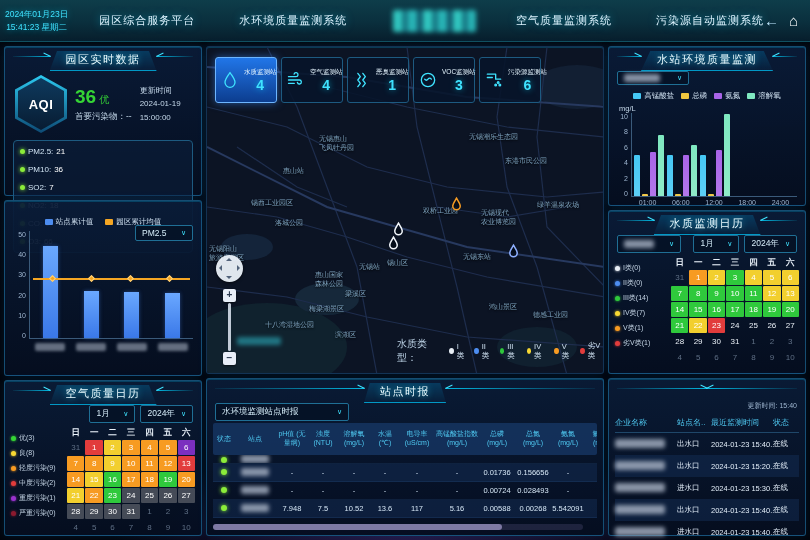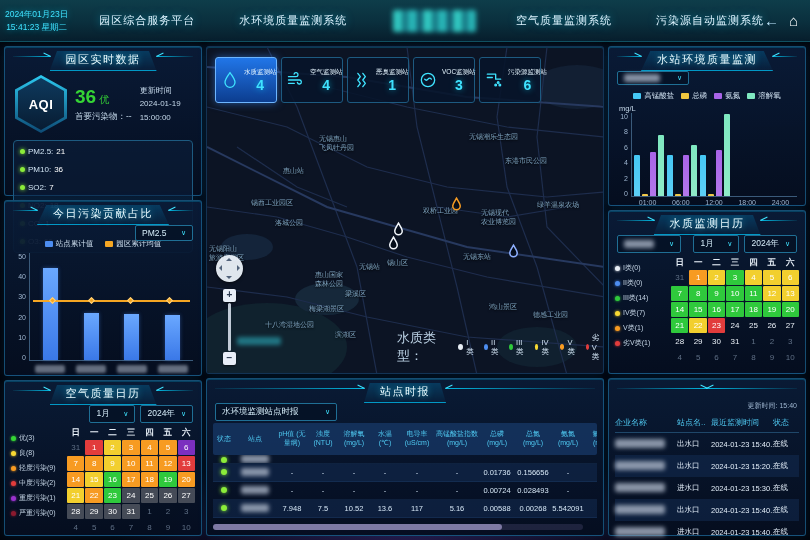--- a/index.html
+++ b/index.html
@@ -103,39 +103,39 @@
     display:flex;align-items:center;justify-content:flex-start;gap:4px;padding:0 4px;cursor:pointer;}
   .mbtn.active{background:linear-gradient(180deg,#2176e8,#0c3d8f);border-color:#6db5ff;box-shadow:0 0 8px rgba(60,140,255,.55);}
   .bicon{width:20px;height:20px;stroke:#3fe3ff;fill:none;stroke-width:1.6;stroke-linecap:round;stroke-linejoin:round;flex:none;}
   .btxt{display:flex;flex-direction:column;align-items:center;flex:1;}
   .blbl{color:#e6f6ff;font-size:6.5px;white-space:nowrap;}
   .bcnt{color:#3fe3ff;font-size:14px;font-weight:bold;text-shadow:0 0 6px rgba(0,220,255,.6);}
   .marker{position:absolute;width:15px;height:19px;}
   .marker svg{width:100%;height:100%;fill:rgba(4,10,24,.85);stroke-width:2.4;}
   .mk-white svg{stroke:#f2f6fb;} .mk-orange svg{stroke:#f59b23;} .mk-blue svg{stroke:#8fb0ff;}
   .mlegend{position:absolute;left:190px;bottom:8px;display:flex;align-items:center;gap:9px;}
-  .mlegend .ttl{color:#bdd3e6;font-size:13px;}
+  .mlegend .ttl{color:#bdd3e6;font-size:10px;}
   .ml-item{display:flex;align-items:center;gap:3px;color:#cfe0f0;font-size:7.5px;}
   .ml-item .dot{width:6px;height:6px;}
   .map-redact{position:absolute;left:30px;top:290px;width:44px;height:8px;border-radius:2px;
     background:#2fb9c9;opacity:.55;filter:blur(2px);}
   .pan{position:absolute;left:9px;top:208px;width:27px;height:27px;border-radius:50%;
     background:rgba(235,241,249,.95);box-shadow:0 1px 3px rgba(0,0,0,.6);cursor:pointer;}
   .pan i{position:absolute;width:0;height:0;border:3px solid transparent;}
   .pan .n{left:10px;top:3px;border-bottom-color:#51627a;border-top:none;}
   .pan .s{left:10px;bottom:3px;border-top-color:#51627a;border-bottom:none;}
   .pan .w{left:3px;top:10px;border-right-color:#51627a;border-left:none;}
   .pan .e{right:3px;top:10px;border-left-color:#51627a;border-right:none;}
   .zbtn{position:absolute;left:16px;width:13px;height:13px;background:#e8eef8;border-radius:2px;
     color:#2c3a50;font-size:10px;font-weight:bold;text-align:center;line-height:12px;cursor:pointer;box-shadow:0 1px 2px rgba(0,0,0,.5);}
   .zplus{top:242px;} .zminus{top:305px;}
   .ztrack{position:absolute;left:21px;top:256px;width:3px;height:48px;background:rgba(225,233,245,.85);border-radius:2px;cursor:pointer;}
   
   .p-report{left:206px;top:378px;width:398px;height:158px;}
-  .rep-dd{position:absolute;left:8px;top:24px;width:122px;}
+  .rep-dd{position:absolute;left:8px;top:24px;width:134px;}
   .rep-table{position:absolute;left:6px;right:6px;top:44px;bottom:14px;overflow:hidden;}
   .rrow{display:grid;grid-template-columns:22px 40px 34px 28px 34px 28px 36px 44px 36px 36px 34px 36px;align-items:center;}
   .rhead{background:rgba(25,60,110,.68);height:32px;border-radius:2px;}
   .rhead .hc{color:#4fc8f0;font-size:7px;line-height:1.25;text-align:center;padding:0 1px;}
   .rrow.data{height:18px;border-bottom:1px solid rgba(40,80,130,.25);}
   .rrow.data:nth-child(odd){background:rgba(20,45,85,.5);}
   .rrow.clip{height:9px;overflow:hidden;}
   .vc{color:#d5e6f5;font-size:7.5px;text-align:center;}
   .repscroll{position:absolute;left:6px;right:20px;bottom:5px;height:6px;background:rgba(90,85,130,.3);border-radius:3px;}
   .repthumb{position:absolute;left:0;top:0;height:6px;width:78%;background:rgba(150,142,190,.8);border-radius:3px;cursor:pointer;}
@@ -233,25 +233,20 @@
         </div>
         <div class="mcell">
           <i class="dot g"></i>
           <span class="mname">O3:</span>
           <span class="mval">66</span>
         </div>
       </div>
   </section>
 
   <section class="panel p-contrib">
-    <div class="phead">
-        <i class="ph-ln l"></i>
-        <span class="ptitle">今日污染贡献占比</span>
-        <i class="ph-ln r"></i>
-      </div>
     <div class="dd c1-dd">
         <span>PM2.5</span>
         <span class="chev">∨</span>
       </div>
     <div class="c1-legend" id="c1Legend">
         <div class="lg-item">
           <i class="lg-sq" style="background: rgb(77, 141, 240);"></i>
           <span>站点累计值</span>
         </div>
         <div class="lg-item">

